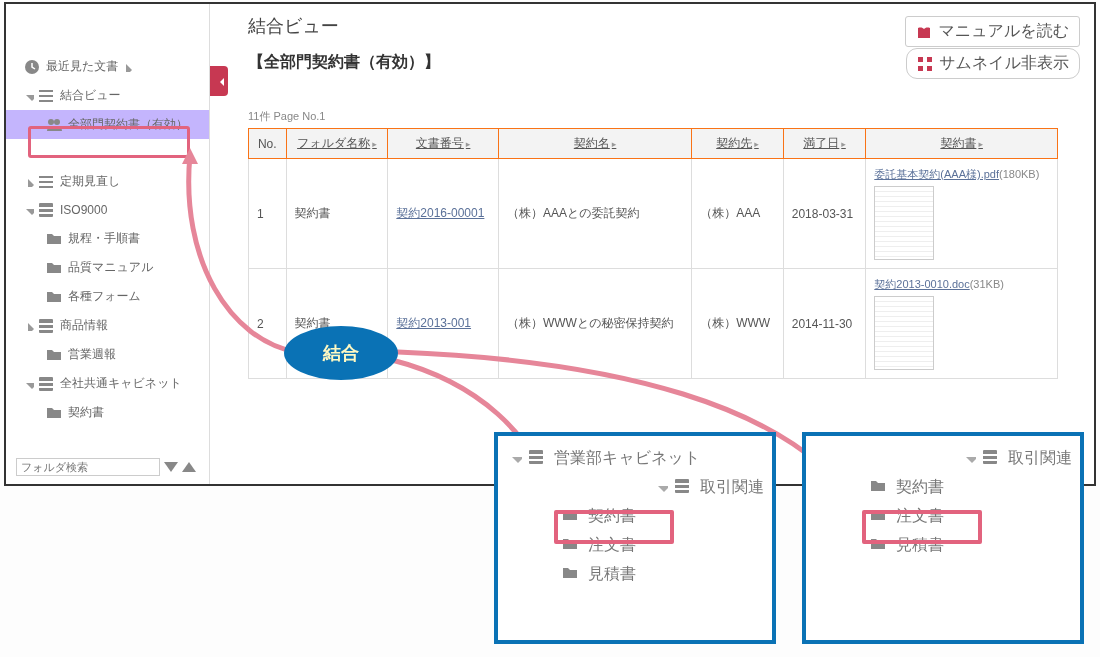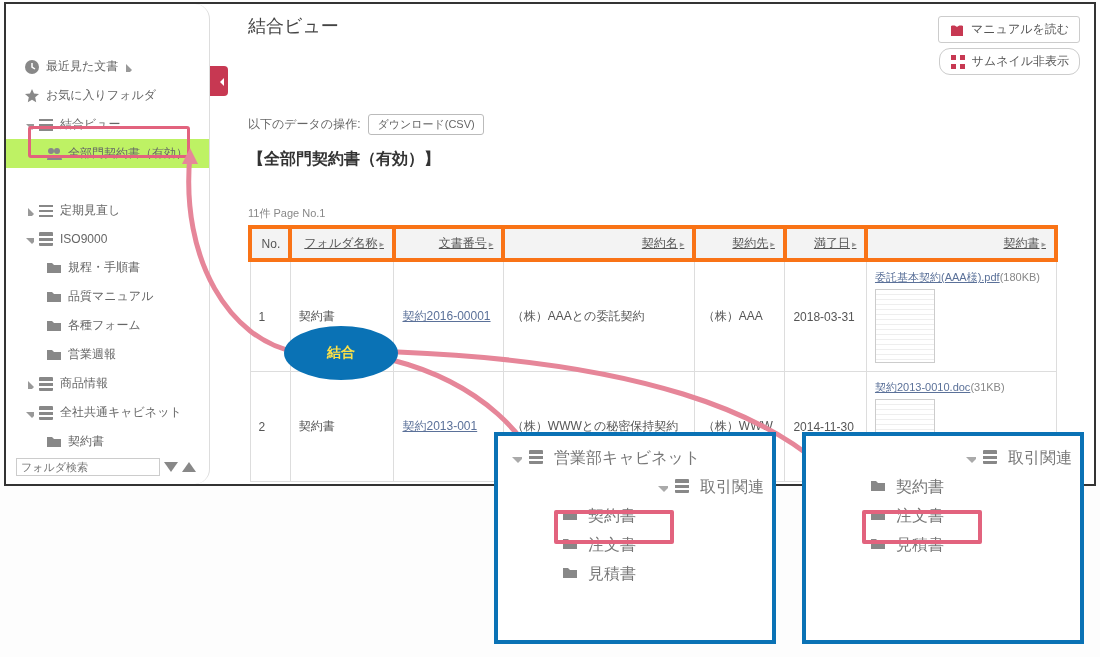--- a/index.html
+++ b/index.html
@@ -1,64 +1,64 @@
 <!DOCTYPE html>
 <html><head>
 <meta charset="utf-8">
 <style>
 * { box-sizing: border-box; margin: 0; padding: 0; }
 body { font-family: Meiryo, "Hiragino Kaku Gothic Pro", sans-serif; font-size: 12px; color: #555; background: #fdfdfd; width: 1100px; height: 657px; position: relative; overflow: hidden; }
 .outer-frame { position: absolute; left: 4px; top: 2px; width: 1092px; height: 484px; border: 2px solid #333; background: #fff; overflow: hidden; }
 
 
-.sidebar { position: absolute; left: 0; top: 0; width: 204px; height: 480px; background: #fff; border-right: 1px solid #ddd; padding-top: 48px; border-radius: 15px; }
+.sidebar { position: absolute; left: 0; top: 0; width: 204px; height: 480px; background: #fff; border-right: 1px solid #ddd; padding-top: 48px; }
 .side-item { display: flex; align-items: center; padding: 6px 10px 6px 18px; color: #666; cursor: pointer; white-space: nowrap; }
 .side-item .ico { width: 16px; height: 16px; margin-right: 6px; fill: #888; color: #888; flex: none; }
 .side-sub { padding-left: 40px; }
 .side-item.recent .ico { fill: #777; }
 .side-item.fav .ico { fill: #f2b900; }
 .caret { width: 10px; height: 10px; fill: #999; margin-right: 4px; flex: none; }
 .side-highlight { position: absolute; left: 22px; top: 122px; width: 162px; height: 32px; border: 3px solid #e2637e; border-radius: 3px; pointer-events: none; }
-.side-item.highlighted { background: #bef264; }
+.side-item.highlighted { background: #c4b5fd; }
 .side-search { position: absolute; bottom: 8px; left: 10px; width: 184px; display: flex; align-items: center; gap: 4px; }
 .side-search input { width: 144px; border: 1px solid #ccc; padding: 2px 4px; font-size: 11px; }
 .tri-dn, .tri-up { width: 0; height: 0; border-left: 7px solid transparent; border-right: 7px solid transparent; cursor: pointer; }
 .tri-dn { border-top: 10px solid #888; }
 .tri-up { border-bottom: 10px solid #888; }
 
 
 .toggle-tab { position: absolute; left: 204px; top: 62px; width: 18px; height: 30px; background: #c73852; border-radius: 0 4px 4px 0; display: flex; align-items: center; justify-content: center; cursor: pointer; }
 .toggle-tab svg { width: 10px; height: 14px; fill: #fff; }
 
 
 .main { position: absolute; left: 228px; top: 0; right: 0; bottom: 0; padding: 10px 14px; }
 .page-title { font-size: 18px; color: #444; }
-.btn-top { position: absolute; right: 14px; display: inline-flex; align-items: center; gap: 6px; border: 1px solid #ccc; background: #fff; padding: 4px 10px; border-radius: 3px; cursor: pointer; color: #555; font-size: 12px; }
+.btn-top { position: absolute; right: 14px; display: inline-flex; align-items: center; gap: 6px; border: 1px solid #ccc; background: #fff; padding: 4px 10px; border-radius: 3px; cursor: pointer; color: #555; font-size: 16px; }
 .btn-manual { top: 12px; }
 .btn-manual .ico { fill: #c73852; }
 .btn-thumb { top: 44px; border-radius: 11px; }
 .btn-thumb .ico { fill: #c73852; }
 .op-row { margin-top: 76px; display: flex; align-items: center; gap: 8px; }
 .op-row .op-label { color: #666; }
 .dl-btn { border: 1px solid #bbb; background: #fff; padding: 2px 8px; border-radius: 3px; cursor: pointer; color: #666; font-size: 11px; }
 .view-title { margin-top: 14px; font-size: 16px; font-weight: bold; color: #333; }
 
 .pager { margin-top: 36px; font-size: 11px; color: #888; }
 .tbl { width: 810px; border-collapse: collapse; margin-top: 4px; }
-.tbl th { background: #f3f3f3; border: 4px solid #f97316; padding: 6px 8px; font-weight: normal; color: #555; text-align: right; font-size: 12px; white-space: nowrap; margin-left: 27px; }
+.tbl th { background: #f3f3f3; border: 1px solid #f97316; padding: 6px 8px; font-weight: normal; color: #555; text-align: center; font-size: 12px; white-space: nowrap; margin-left: 27px; }
 .tbl th .har { font-size: 9px; color: #999; margin-left: 2px; }
 .tbl th.u { text-decoration: underline; cursor: pointer; }
 .tbl td { border: 1px solid #ddd; padding: 8px; font-size: 12px; color: #555; vertical-align: middle; }
 .tbl td .fname { color: #5b7199; text-decoration: underline; font-size: 11px; }
 .tbl td .fsize { color: #888; font-size: 11px; }
 .doclink { color: #5b7199; text-decoration: underline; }
 .thumb { width: 60px; height: 74px; border: 1px solid #ccc; background: repeating-linear-gradient(#fff, #fff 4px, #eee 4px, #eee 5px); margin-top: 4px; }
 
 
-.ann-bubble { position: absolute; left: 284px; top: 326px; width: 114px; height: 54px; background: #0a72b5; border-radius: 50%; display: flex; align-items: center; justify-content: center; color: #fde047; font-weight: bold; font-size: 14px; z-index: 30; }
+.ann-bubble { position: absolute; left: 284px; top: 326px; width: 114px; height: 54px; background: #0a72b5; border-radius: 50%; display: flex; align-items: center; justify-content: center; color: #fef9c3; font-weight: bold; font-size: 18px; z-index: 30; }
 
 
 .tree-panel { position: absolute; top: 432px; width: 282px; height: 212px; border: 4px solid #0a72b5; background: #fff; padding: 8px; z-index: 20; }
 .tree-panel.left { left: 494px; }
 .tree-panel.right { left: 802px; }
 .tnode { display: flex; align-items: center; padding: 4px 0; color: #777; font-size: 16px; }
 .tnode .ico { width: 20px; height: 20px; fill: #888; margin-right: 6px; }
 .tnode .car { width: 12px; height: 12px; fill: #aaa; margin-right: 6px; }
 .tl1 { padding-left: 4px; }
 .tl2 { padding-left: 28px; justify-content: flex-end; }
@@ -127,26 +127,20 @@
   <div class="sidebar">
     <div class="side-item recent">
       <svg class="ico">
           <use href="#i-clock"></use>
         </svg>
       <span>最近見た文書</span>
       <svg class="caret" style="margin-left:4px">
           <use href="#i-caret-r"></use>
         </svg>
     </div>
-    <div class="side-item fav">
-      <svg class="ico">
-          <use href="#i-star"></use>
-        </svg>
-      <span>お気に入りフォルダ</span>
-    </div>
 
     <div class="side-item">
       <svg class="caret">
           <use href="#i-caret-d"></use>
         </svg>
       <svg class="ico">
           <use href="#i-list"></use>
         </svg>
       <span>結合ビュー</span>
     </div>
@@ -194,36 +188,36 @@
         </svg>
         <span>品質マニュアル</span>
       </div>
     <div class="side-item side-sub">
         <svg class="ico">
           <use href="#i-folder"></use>
         </svg>
         <span>各種フォーム</span>
       </div>
 
+    <div class="side-item">
+      <svg class="caret">
+          <use href="#i-caret-r"></use>
+        </svg>
+      <svg class="ico">
+          <use href="#i-cab"></use>
+        </svg>
+      <span>商品情報</span>
+    </div>
+
     <div class="side-item side-sub">
         <svg class="ico">
           <use href="#i-folder"></use>
         </svg>
         <span>営業週報</span>
       </div>
-
-    <div class="side-item">
-      <svg class="caret">
-          <use href="#i-caret-r"></use>
-        </svg>
-      <svg class="ico">
-          <use href="#i-cab"></use>
-        </svg>
-      <span>商品情報</span>
-    </div>
 
     <div class="side-item">
       <svg class="caret">
           <use href="#i-caret-d"></use>
         </svg>
       <svg class="ico">
           <use href="#i-cab"></use>
         </svg>
       <span>全社共通キャビネット</span>
     </div>
@@ -258,24 +252,20 @@
         </svg>
       <span>マニュアルを読む</span>
     </div>
     <div class="btn-top btn-thumb">
       <svg class="ico" width="16" height="16">
           <use href="#i-thumb"></use>
         </svg>
       <span>サムネイル非表示</span>
     </div>
 
-    <div class="op-row">
-      <span class="op-label">以下のデータの操作:</span>
-      <button class="dl-btn">ダウンロード(CSV)</button>
-    </div>
 
     <div class="view-title">【全部門契約書（有効）】</div>
 
     <div class="pager">11件 Page No.1</div>
 
     <table class="tbl">
       <thead>
         <tr>
           <th>No.</th>
           <th class="u"><span>フォルダ名称</span><span class="har">▸</span></th>

